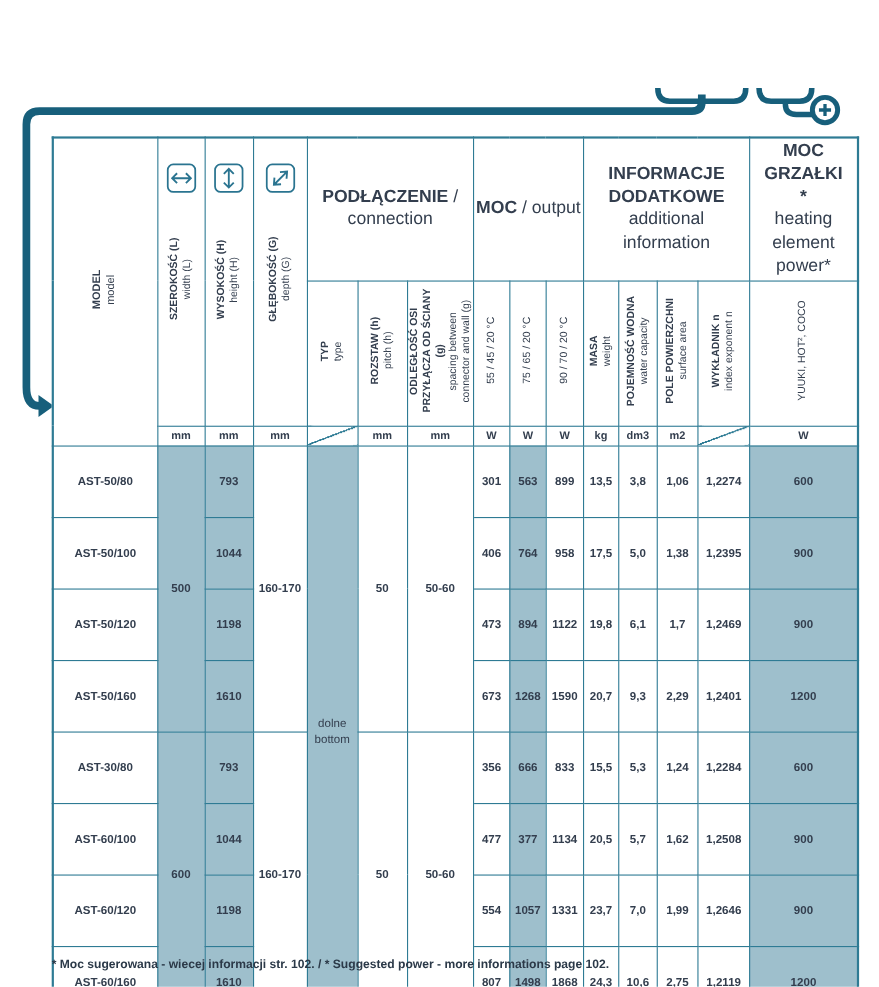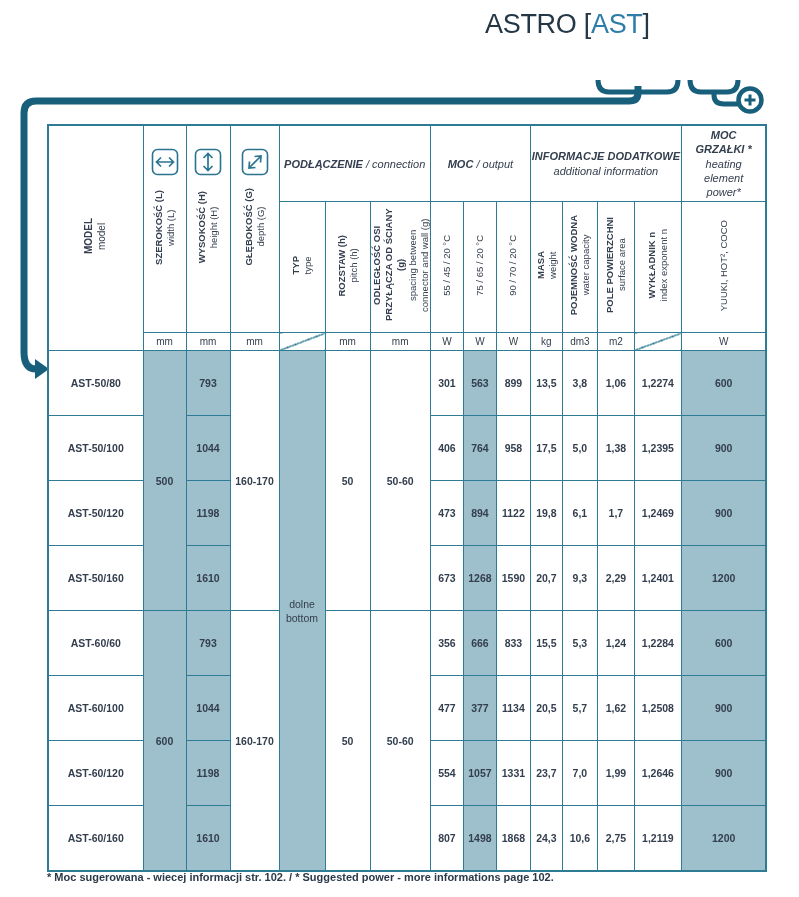--- a/index.html
+++ b/index.html
@@ -26,41 +26,41 @@
   
   table.spec{position:absolute;left:47px;top:124px;border-collapse:collapse;
              table-layout:fixed;background:#fff;border:2px solid var(--border);}
   table.spec td{border:1px solid var(--border);padding:0;text-align:center;
                 vertical-align:middle;color:var(--dark);}
   tr.band1{height:72px;}
   tr.band2{height:130px;}
   tr.units{height:18px;}
   tr.datarow{height:65px;}
 
-  .ghead{font-size:11px;line-height:1.3;padding:2px 4px;font-style:italic;}
+  .ghead{font-size:16px;line-height:1.3;padding:2px 4px;}
   .ghead .pl{font-weight:700;}
   .ghead .en{font-weight:400;}
   .blk{display:block;}
 
   
   .vhead{vertical-align:bottom;}
   .vtext{display:inline-block;writing-mode:vertical-rl;transform:rotate(180deg);
          max-height:124px;line-height:1.25;padding:6px 0 6px 0;font-size:9.5px;
          white-space:normal;}
   .vtext .pl{font-weight:700;}
   .vtext .en{font-weight:400;}
   .vtext span{display:block;}
   td.modelhead{vertical-align:middle;}
   td.modelhead .vtext{max-height:200px;font-size:10px;padding:0;}
 
   td.dim{position:relative;vertical-align:bottom;}
   .iconbox{position:absolute;top:22px;left:50%;transform:translateX(-50%);}
 
   
-  .unit{font-size:10px;font-weight:400;}
+  .unit{font-size:10px;font-weight:700;}
   .slash{background:linear-gradient(to bottom right,
           transparent calc(50% - 0.7px), var(--border) calc(50% - 0.7px),
           var(--border) calc(50% + 0.7px), transparent calc(50% + 0.7px));}
 
   
   .num{font-size:10.5px;font-weight:700;}
   .modelcell{font-size:10.5px;font-weight:700;}
   .sh{background:var(--shade);}
   .typecell{font-size:10.5px;font-weight:400;line-height:1.35;}
   .typecell span{display:block;}
@@ -78,21 +78,20 @@
   <path d="M638 86 L638 93 Q638 101 629 101 L36 101 Q24 101 24 113 L24 352 Q24 369 36 369 L38 369" stroke="#175f7b" stroke-width="7" fill="none"></path>
   <polygon points="35,359 49,369 35,379" fill="#175f7b"></polygon>
 
   <path d="M690 80 Q690 92 701 92 L727 92 Q738 92 738 80" stroke="#175f7b" stroke-width="5" fill="none"></path>
   <path d="M714 92 L714 95 Q714 104 724 104 L741 104" stroke="#175f7b" stroke-width="5" fill="none"></path>
   <circle cx="750" cy="100" r="11.5" stroke="#175f7b" stroke-width="4.5" fill="#ffffff"></circle>
   <path d="M744.5 100 L755.5 100 M750 94.5 L750 105.5" stroke="#175f7b" stroke-width="3" fill="none"></path>
 </svg>
 
 <div class="title">
-  <div><span>ASTRO [</span><span class="accent">AST</span><span>]</span></div>
 </div>
 
 <table class="spec">
   <colgroup>
     <col style="width:95px">
       <col style="width:43px">
       <col style="width:44px">
       <col style="width:49px">
     <col style="width:46px">
       <col style="width:45px">
@@ -262,21 +261,21 @@
     <td class="num sh">1268</td>
     <td class="num">1590</td>
     <td class="num">20,7</td>
     <td class="num">9,3</td>
     <td class="num">2,29</td>
     <td class="num">1,2401</td>
     <td class="num sh">1200</td>
   </tr>
 
   <tr class="datarow">
-    <td class="modelcell">AST-60/60</td>
+    <td class="modelcell">AST-30/80</td>
     <td class="num sh" rowspan="4">600</td>
     <td class="num sh">793</td>
     <td class="num" rowspan="4">160-170</td>
     <td class="num" rowspan="4">50</td>
     <td class="num" rowspan="4">50-60</td>
     <td class="num">356</td>
     <td class="num sh">666</td>
     <td class="num">833</td>
     <td class="num">15,5</td>
     <td class="num">5,3</td>

